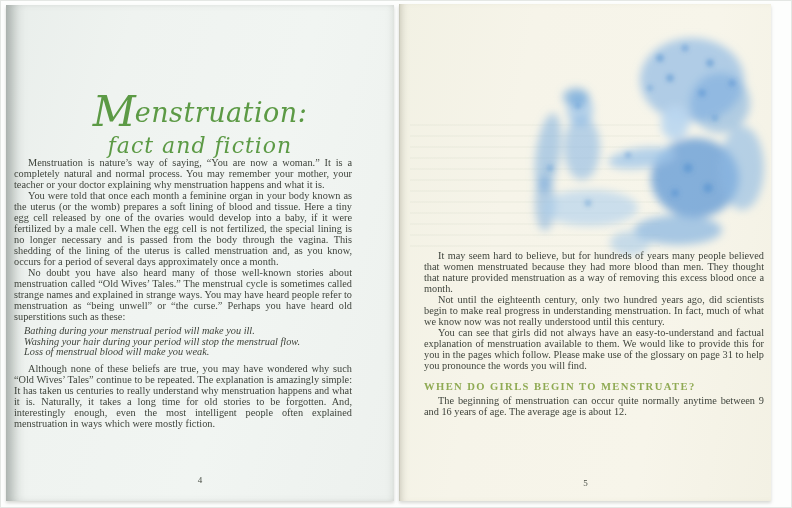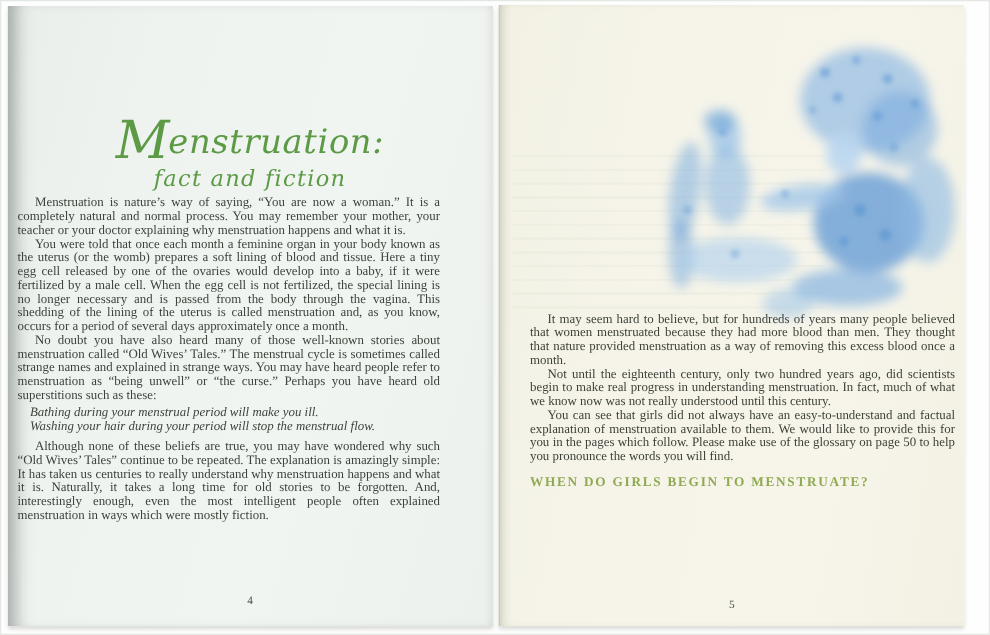--- a/index.html
+++ b/index.html
@@ -29,21 +29,21 @@
   }
 
   
   .lp-title{
     position:absolute;left:0;right:0;top:86px;
     text-align:center;color:#5c9a45;
     font-family:"DejaVu Serif", serif;font-style:italic;line-height:1;
   }
   .lp-title .line1{font-size:27px;letter-spacing:.5px;white-space:nowrap;}
   .lp-title .bigM{font-size:42px;vertical-align:-4px;letter-spacing:-1px;}
-  .lp-title .line2{display:block;font-size:18px;margin-top:2px;letter-spacing:1px;}
+  .lp-title .line2{display:block;font-size:22px;margin-top:2px;letter-spacing:1px;}
 
   .lp-body{
     position:absolute;left:8px;top:152px;width:338px;
     font-size:10.3px;line-height:11px;color:#3d423a;
     text-align:justify;
   }
   .lp-body p{margin:0;text-indent:14px;}
   .superstitions{margin:4px 0 5px 10px !important;}
   .superstitions p{margin:0;text-indent:0;font-style:italic;line-height:10.6px;}
 
@@ -86,20 +86,21 @@
       <span class="line2">fact and fiction</span>
     </div>
 
     <div class="lp-body">
       <p>Menstruation is nature’s way of saying, “You are now a woman.” It is a completely natural and normal process. You may remember your mother, your teacher or your doctor explaining why menstruation happens and what it is.</p>
       <p>You were told that once each month a feminine organ in your body known as the uterus (or the womb) prepares a soft lining of blood and tissue. Here a tiny egg cell released by one of the ovaries would develop into a baby, if it were fertilized by a male cell. When the egg cell is not fertilized, the special lining is no longer necessary and is passed from the body through the vagina. This shedding of the lining of the uterus is called menstruation and, as you know, occurs for a period of several days approximately once a month.</p>
       <p>No doubt you have also heard many of those well-known stories about menstruation called “Old Wives’ Tales.” The menstrual cycle is sometimes called strange names and explained in strange ways. You may have heard people refer to menstruation as “being unwell” or “the curse.” Perhaps you have heard old superstitions such as these:</p>
       <div class="superstitions">
         <p>Bathing during your menstrual period will make you ill.</p>
         <p>Washing your hair during your period will stop the menstrual flow.</p>
+        <p>Loss of menstrual blood will make you weak.</p>
       </div>
       <p>Although none of these beliefs are true, you may have wondered why such “Old Wives’ Tales” continue to be repeated. The explanation is amazingly simple: It has taken us centuries to really understand why menstruation happens and what it is. Naturally, it takes a long time for old stories to be forgotten. And, interestingly enough, even the most intelligent people often explained menstruation in ways which were mostly fiction.</p>
     </div>
 
     <div class="pagenum pagenum-left">4</div>
   </div>
 
   <div class="page page-right">
 
     <div class="showthrough"></div>
@@ -149,20 +150,21 @@
         <circle cx="108" cy="88" r="3" opacity="0.4"></circle>
         <circle cx="80" cy="150" r="3.5" opacity="0.4"></circle>
         <circle cx="118" cy="185" r="3.5" opacity="0.4"></circle>
         <circle cx="158" cy="137" r="3" opacity="0.45"></circle>
       </g>
     </svg>
 
     <div class="rp-body">
       <p>It may seem hard to believe, but for hundreds of years many people believed that women menstruated because they had more blood than men. They thought that nature provided menstruation as a way of removing this excess blood once a month.</p>
       <p>Not until the eighteenth century, only two hundred years ago, did scientists begin to make real progress in understanding menstruation. In fact, much of what we know now was not really understood until this century.</p>
-      <p>You can see that girls did not always have an easy-to-understand and factual explanation of menstruation available to them. We would like to provide this for you in the pages which follow. Please make use of the glossary on page 50 to help you pronounce the words you will find.</p>
+      <p>You can see that girls did not always have an easy-to-understand and factual explanation of menstruation available to them. We would like to provide this for you in the pages which follow. Please make use of the glossary on page 31 to help you pronounce the words you will find.</p>
       <p class="rp-heading">WHEN DO GIRLS BEGIN TO MENSTRUATE?</p>
+      <p>The beginning of menstruation can occur quite normally anytime between 9 and 16 years of age. The average age is about 12.</p>
     </div>
 
     <div class="pagenum pagenum-right">5</div>
   </div>
 
 </div>
 
 </body></html>

